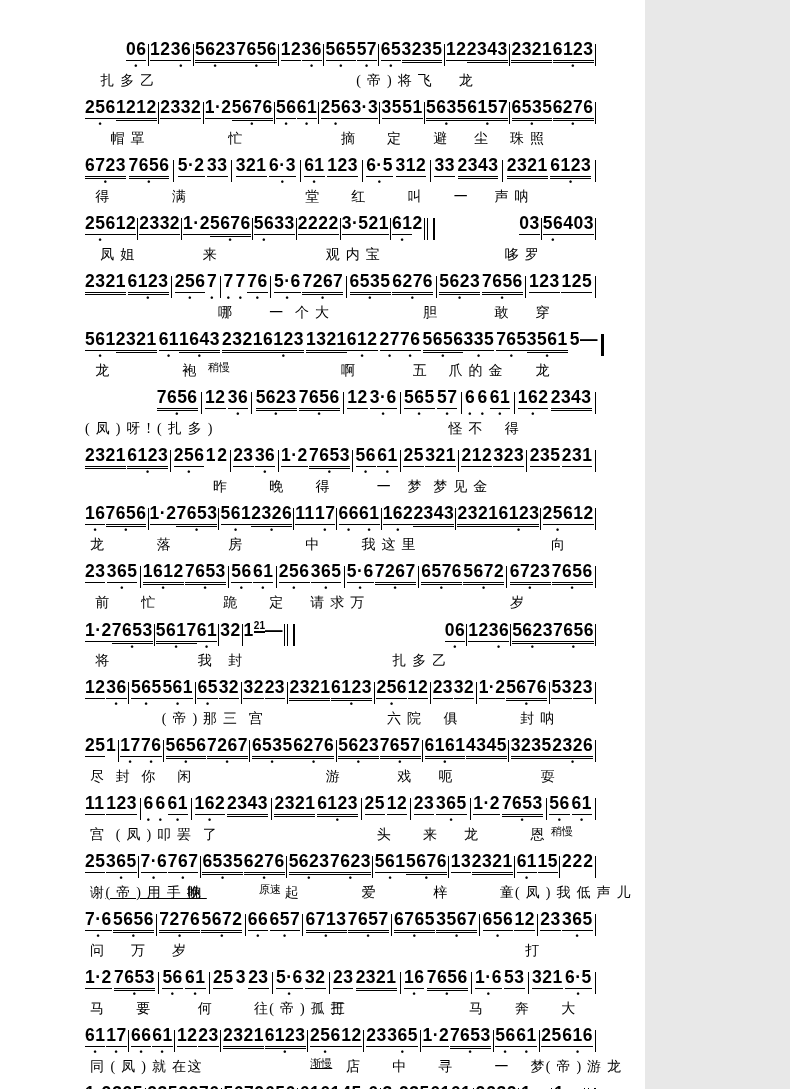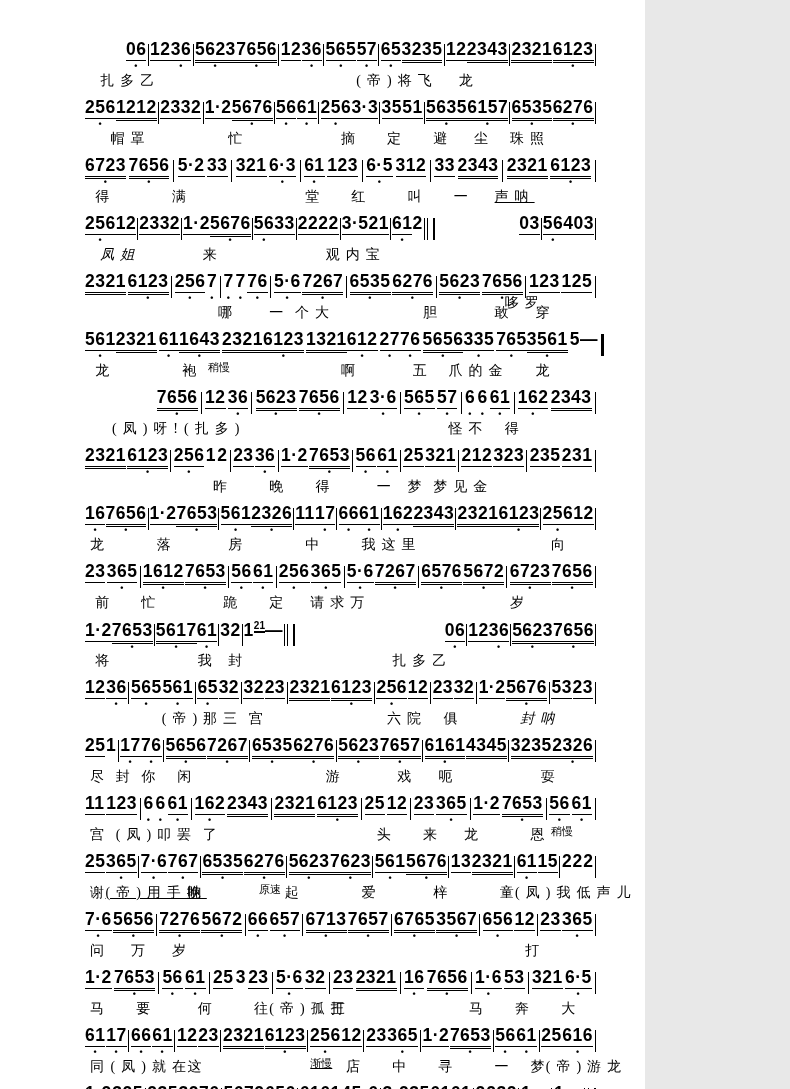--- a/index.html
+++ b/index.html
@@ -198,21 +198,21 @@
           <span class="grp u2 od">6123</span>
           <span class="bar"></span>
         </div>
         <div class="lyric-line">
           <span class="lyr" style="left: 2%;">得</span>
           <span class="lyr" style="left: 17%;">满</span>
           <span class="lyr" style="left: 43%;">堂</span>
           <span class="lyr" style="left: 52%;">红</span>
           <span class="lyr" style="left: 63%;">叫</span>
           <span class="lyr" style="left: 72%;">一</span>
-          <span class="lyr" style="left: 80%; text-decoration: underline;">声呐</span>
+          <span class="lyr" style="left: 80%;">声呐</span>
         </div>
       </div>
       <div class="system">
         <div class="music-line">
           <span class="grp u1 od">256</span>
           <span class="grp u1">12</span>
           <span class="bar"></span>
           <span class="grp u1">23</span>
           <span class="grp u1">32</span>
           <span class="bar"></span>
@@ -233,24 +233,24 @@
           <span class="bar"></span>
           <span class="dbar"></span>
           <span class="spacer"></span>
           <span class="grp u1">03</span>
           <span class="bar"></span>
           <span class="grp u1 od">56</span>
           <span class="grp u1">403</span>
           <span class="bar"></span>
         </div>
         <div class="lyric-line">
-          <span class="lyr" style="left: 3%; font-style: italic;">凤姐</span>
+          <span class="lyr" style="left: 3%;">凤姐</span>
           <span class="lyr" style="left: 23%;">来</span>
           <span class="lyr" style="left: 47%;">观内宝</span>
-          <span class="lyr" style="left: 82%; margin-top: 48px;">哆罗</span>
+          <span class="lyr" style="left: 82%;">哆罗</span>
         </div>
       </div>
       <div class="system">
         <div class="music-line">
           <span class="grp u2">2321</span>
           <span class="grp u2 od">6123</span>
           <span class="bar"></span>
           <span class="grp u1 od">256</span>
           <span class="grp od">7</span>
           <span class="bar"></span>
@@ -336,21 +336,21 @@
           <span class="bar"></span>
           <span class="grp od">6</span>
           <span class="grp od">6</span>
           <span class="grp u1 od">61</span>
           <span class="bar"></span>
           <span class="grp u1 od">162</span>
           <span class="grp u2">2343</span>
           <span class="bar"></span>
         </div>
         <div class="lyric-line">
-          <span class="lyr" style="left: 0%; margin-left: 27px;">(凤)呀!(扎多)</span>
+          <span class="lyr" style="left: 0%;">(凤)呀!(扎多)</span>
           <span class="lyr" style="left: 71%;">怪不</span>
           <span class="lyr" style="left: 82%;">得</span>
         </div>
       </div>
       <div class="system">
         <div class="music-line">
           <span class="grp u2">2321</span>
           <span class="grp u2 od">6123</span>
           <span class="bar"></span>
           <span class="grp u1 od">256</span>
@@ -514,21 +514,21 @@
           <span class="bar"></span>
           <span class="grp u1">53</span>
           <span class="grp u1">23</span>
           <span class="bar"></span>
         </div>
         <div class="lyric-line">
           <span class="lyr" style="left: 15%;">(帝)那三</span>
           <span class="lyr" style="left: 32%;">宫</span>
           <span class="lyr" style="left: 59%;">六院</span>
           <span class="lyr" style="left: 70%;">俱</span>
-          <span class="lyr" style="left: 85%; font-style: italic;">封呐</span>
+          <span class="lyr" style="left: 85%;">封呐</span>
         </div>
       </div>
       <div class="system">
         <div class="music-line">
           <span class="grp u1">25</span>
           <span class="grp">1</span>
           <span class="bar"></span>
           <span class="grp u1 od">17</span>
           <span class="grp u1 od">76</span>
           <span class="bar"></span>

